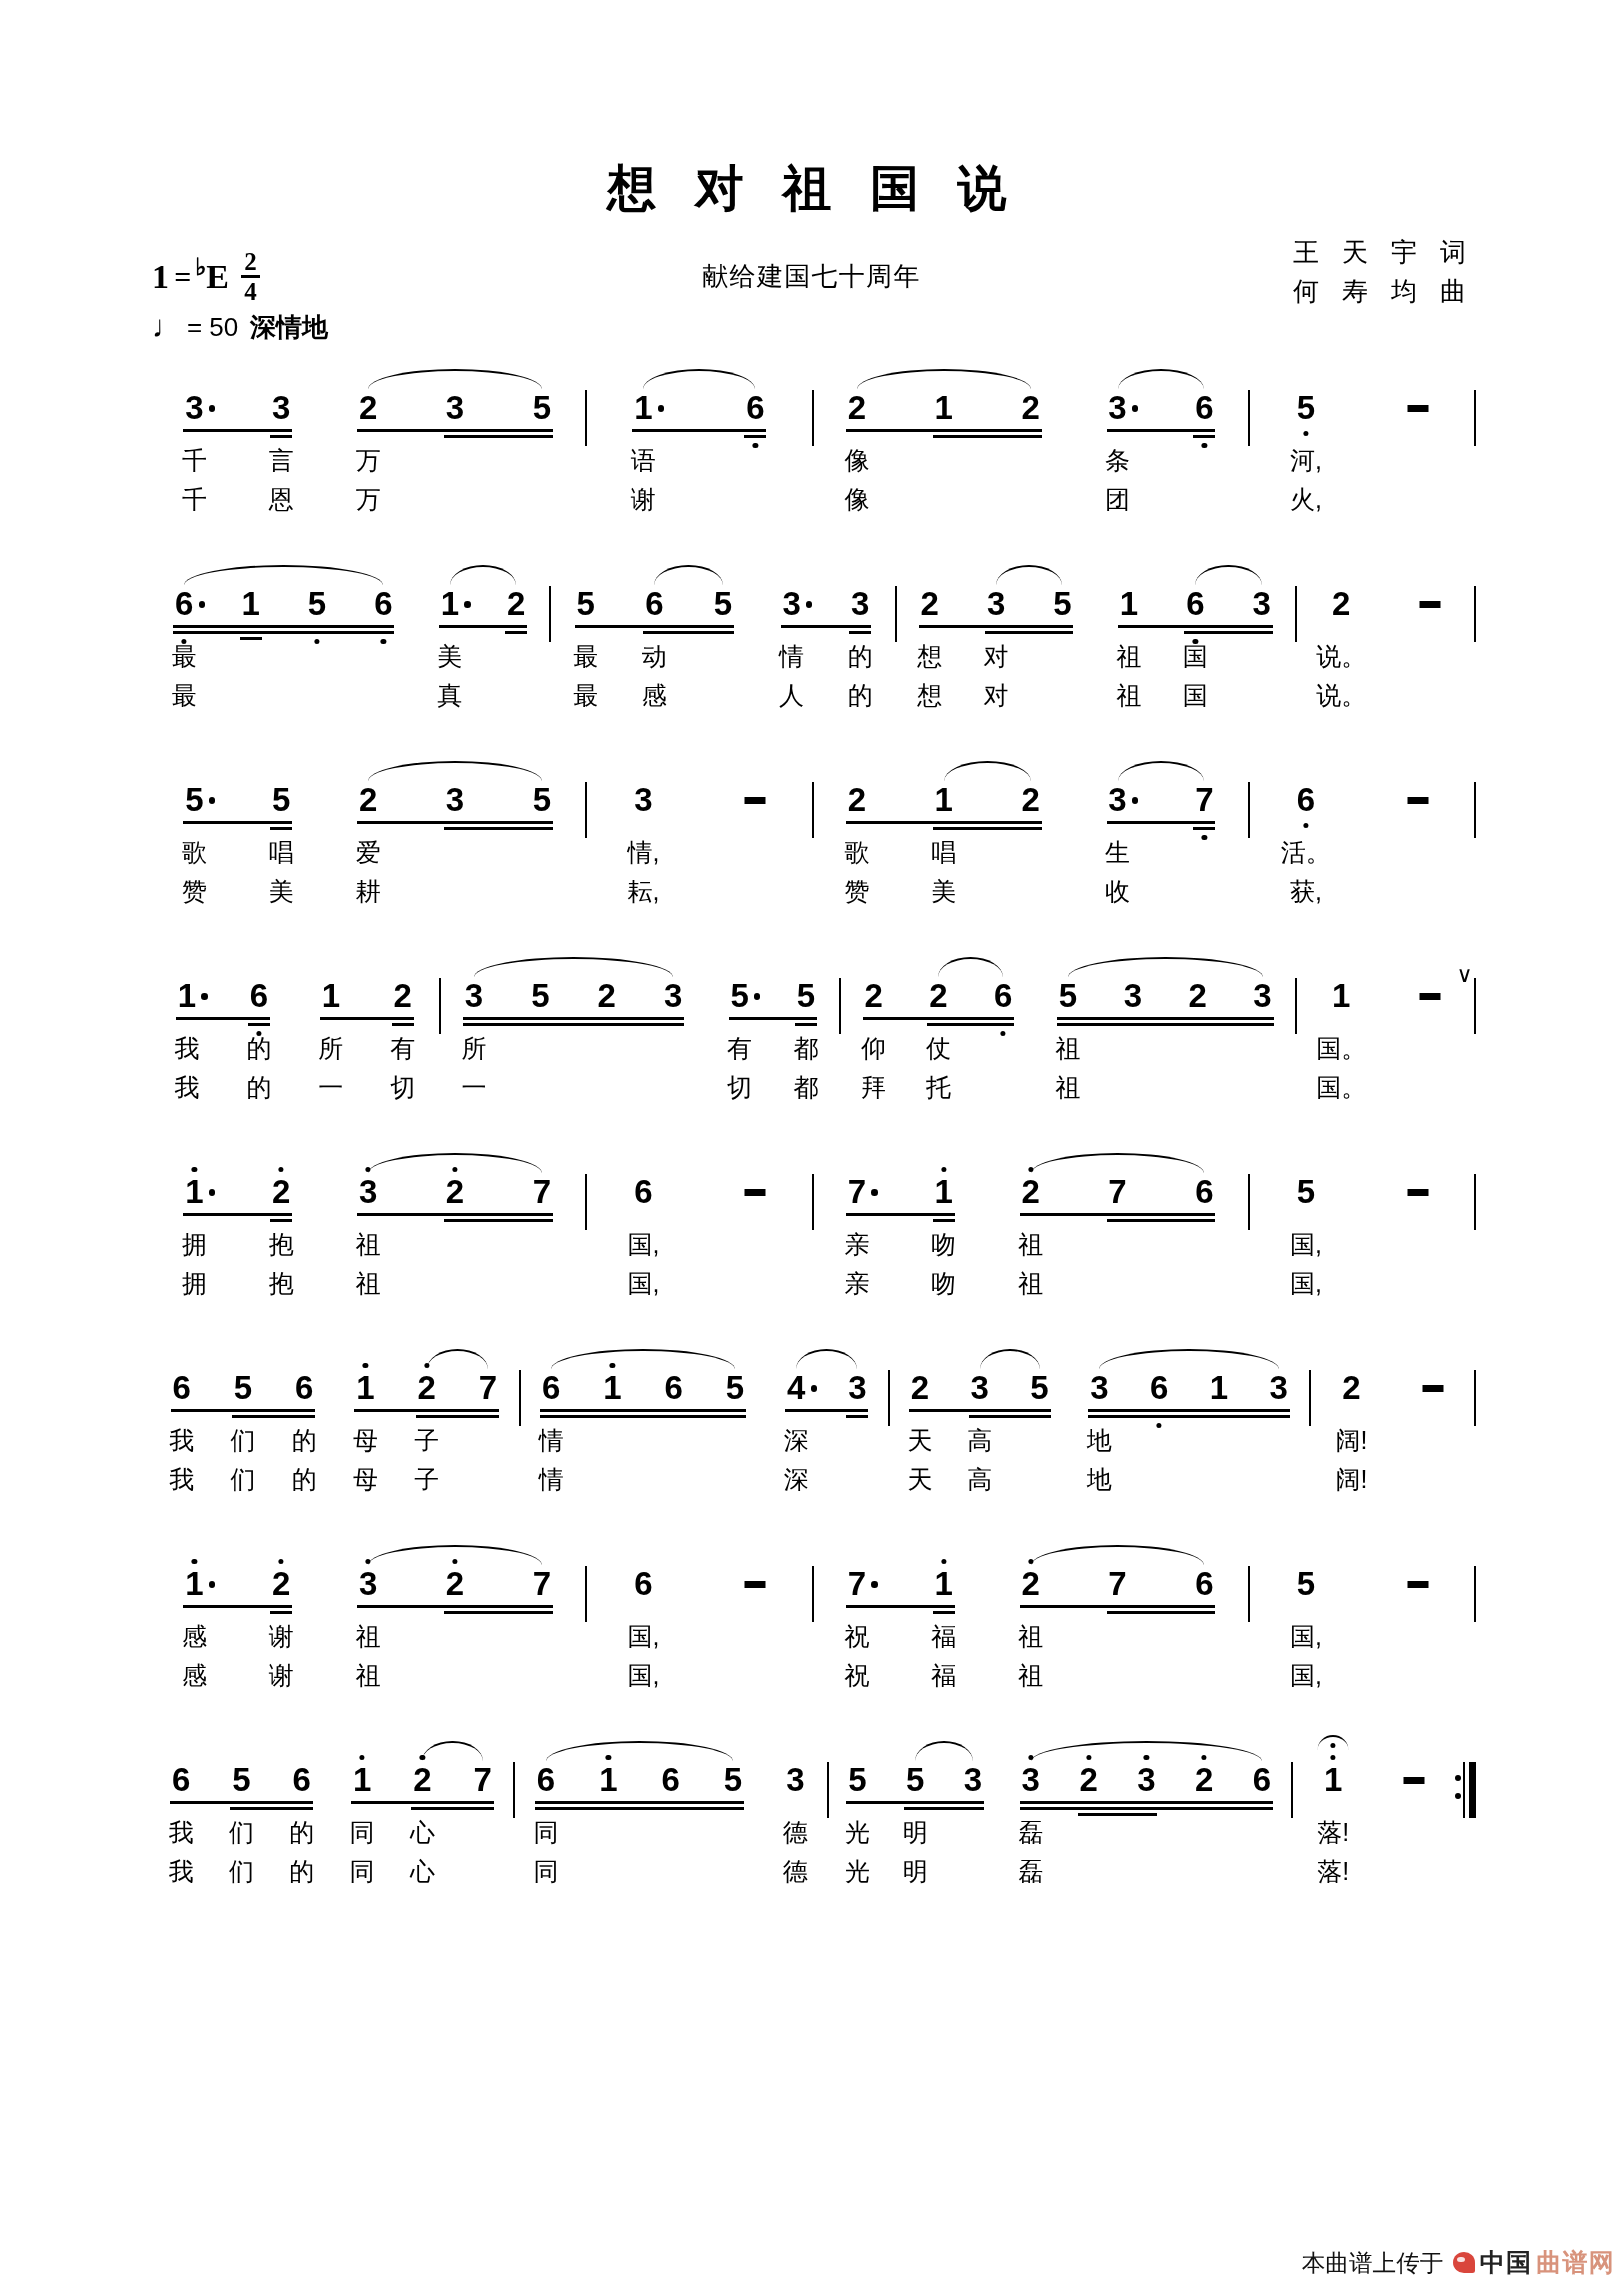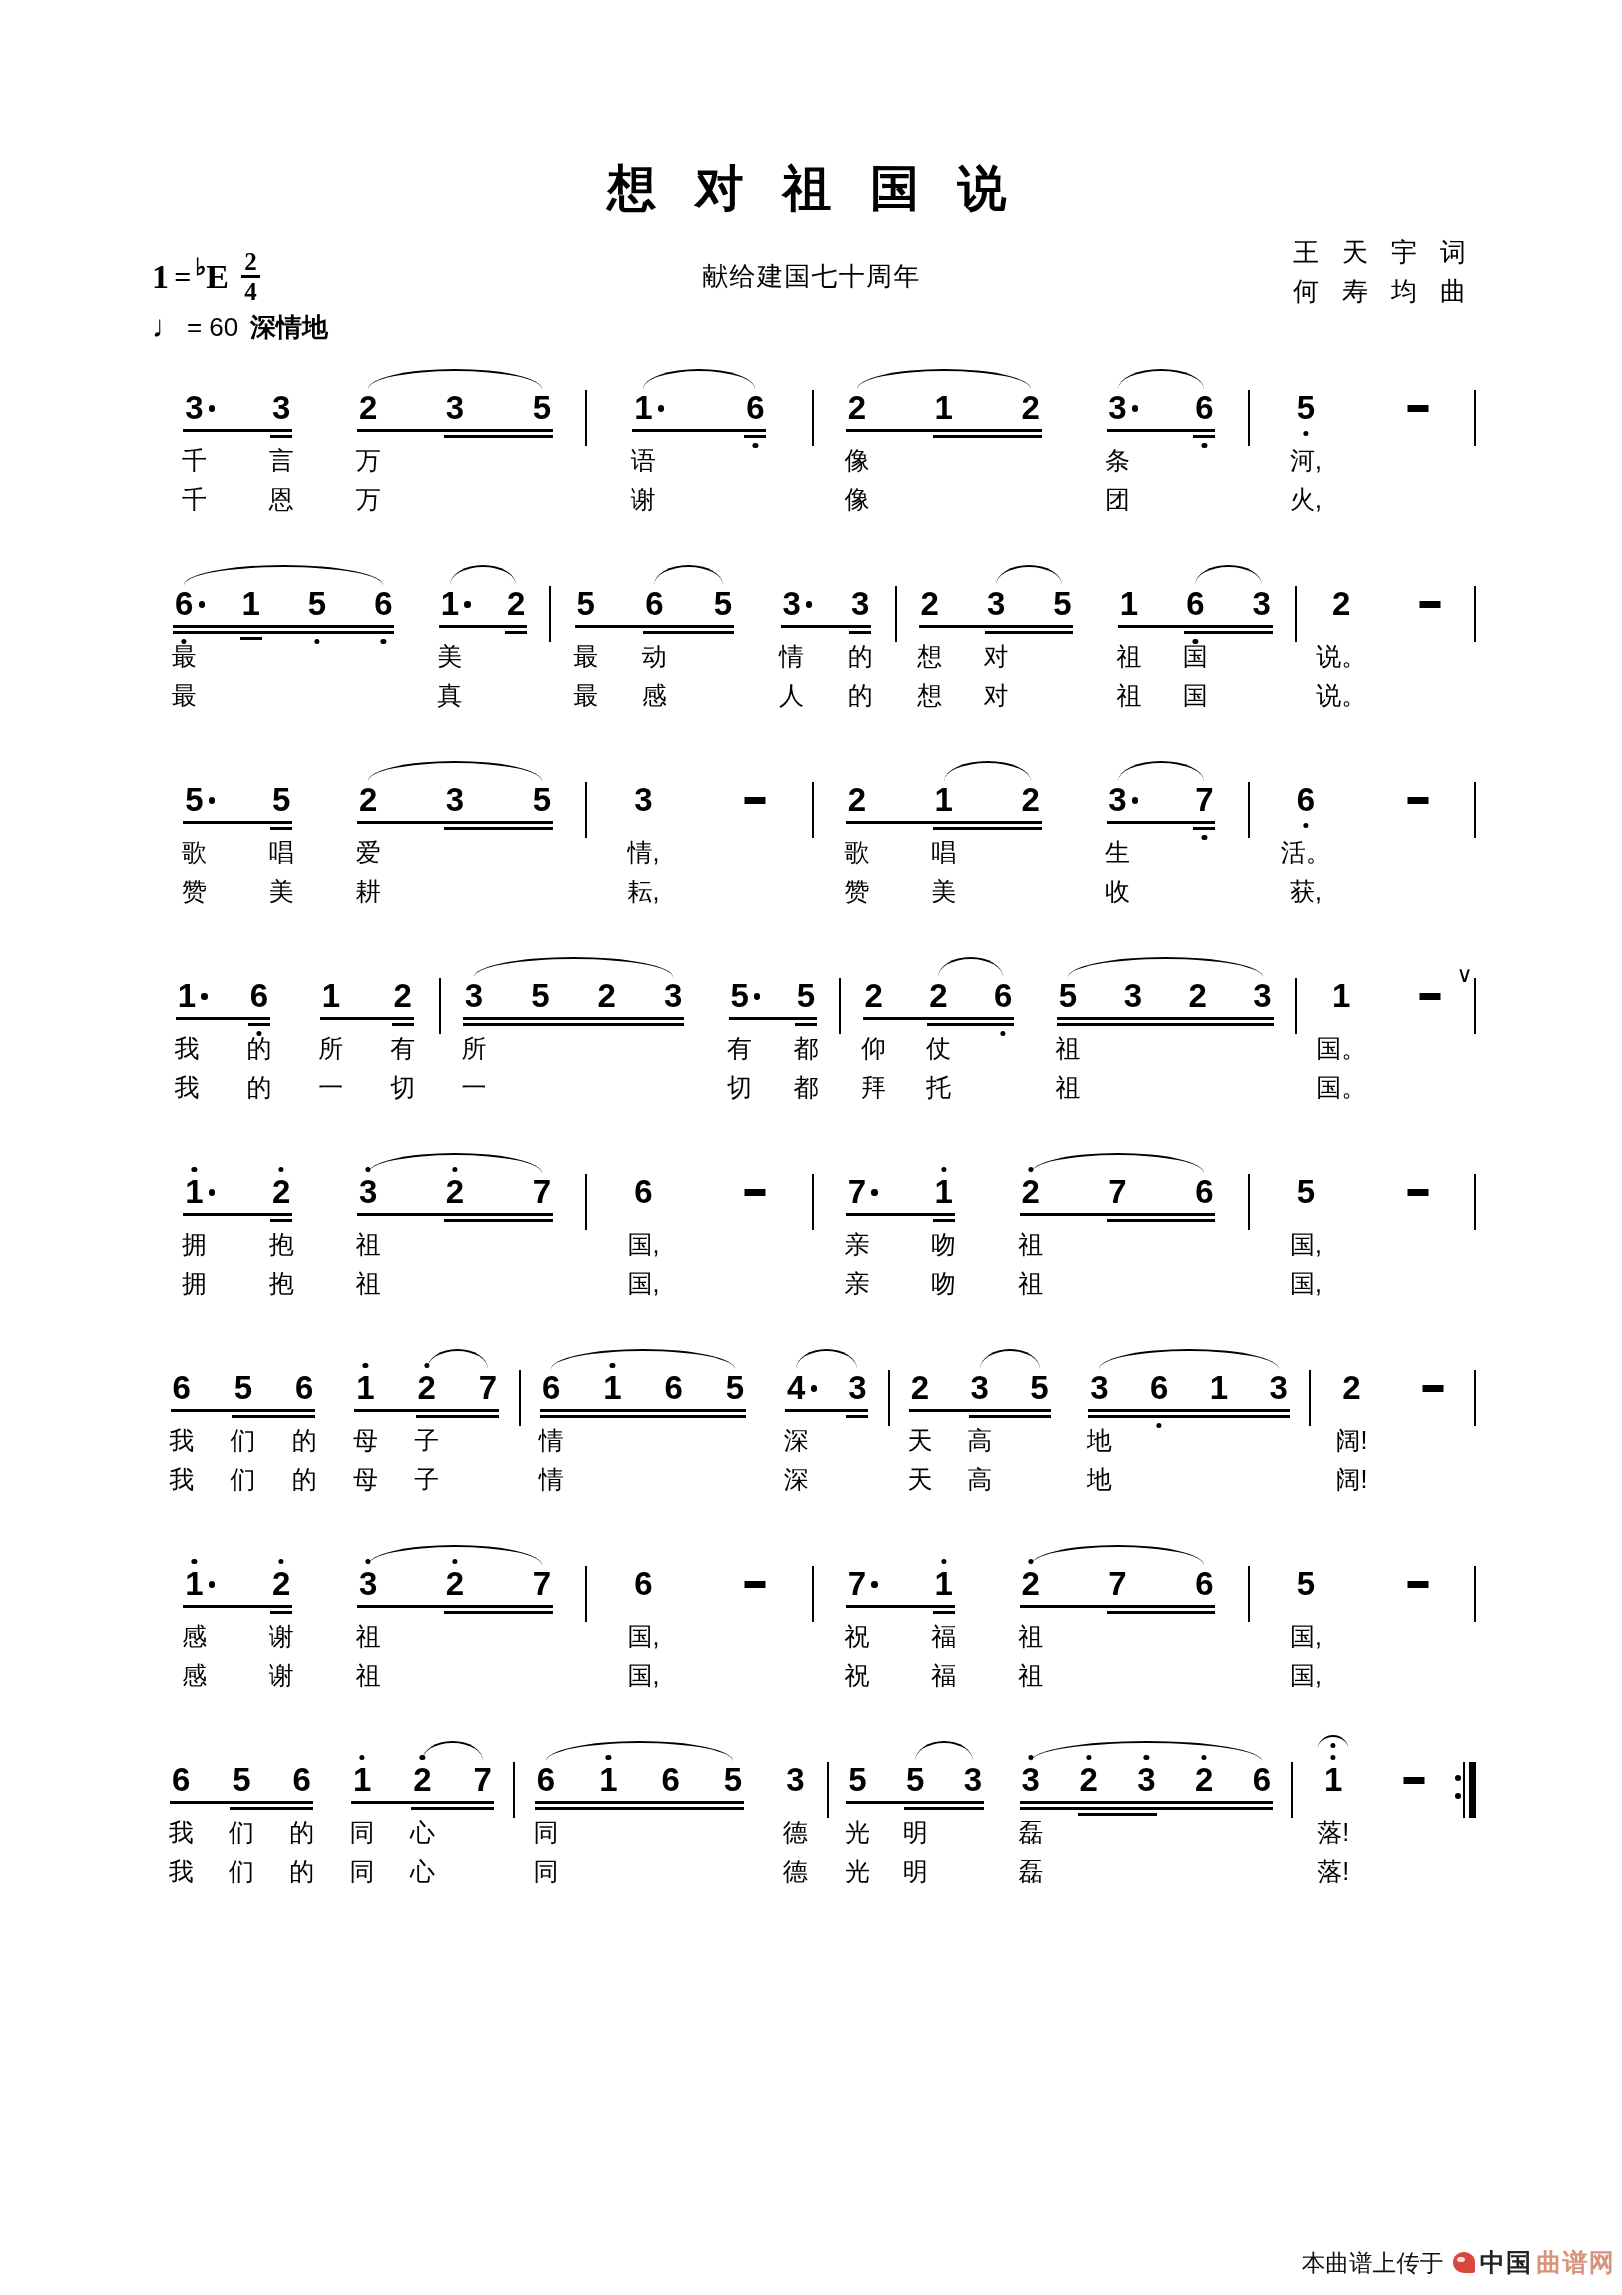--- a/index.html
+++ b/index.html
@@ -74,21 +74,21 @@
   <span class="kflat">♭</span>
   <span class="knote">E</span>
   <span class="frac">
     <span class="ft">2</span>
     <span class="fbar"></span>
     <span class="fb">4</span>
   </span>
 </div>
 <div class="temporow">
   <span class="tnote">♩</span>
-  <span class="teq">= 60</span>
+  <span class="teq">= 50</span>
   <span class="texp">深情地</span>
 </div>
 
 <div id="score">
     <div class="system">
       <div class="measure" style="flex-grow: 6.2;">
         <div class="beam" style="top: 63px; left: calc(10% - 11px); width: calc(20% + 22px);"></div>
         <div class="beam" style="top: 69px; left: calc(30% - 11px); width: calc(0% + 22px);"></div>
         <div class="beam" style="top: 63px; left: calc(50% - 11px); width: calc(40% + 22px);"></div>
         <div class="beam" style="top: 69px; left: calc(70% - 11px); width: calc(20% + 22px);"></div>

